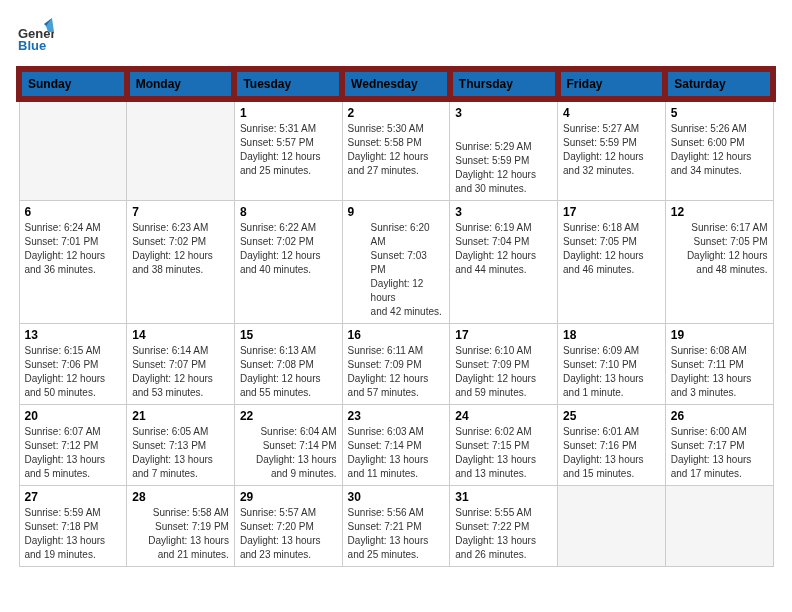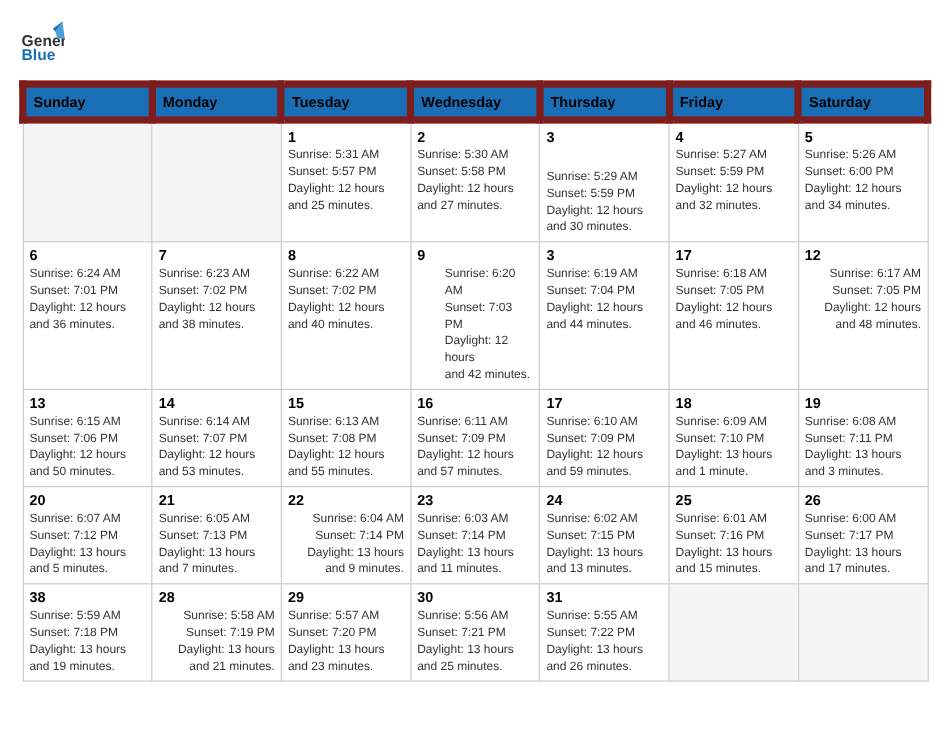--- a/index.html
+++ b/index.html
@@ -291,21 +291,21 @@
         <td>
           <span class="day-num">26</span>
           <div class="day-info" style="white-space: pre-line;">Sunrise: 6:00 AM
 Sunset: 7:17 PM
 Daylight: 13 hours
 and 17 minutes.</div>
         </td>
       </tr>
       <tr>
         <td>
-          <span class="day-num">38</span>
+          <span class="day-num">27</span>
           <div class="day-info" style="white-space: pre-line;">Sunrise: 5:59 AM
 Sunset: 7:18 PM
 Daylight: 13 hours
 and 19 minutes.</div>
         </td>
         <td>
           <span class="day-num">28</span>
           <div class="day-info" style="white-space: pre-line; text-align: right;">Sunrise: 5:58 AM
 Sunset: 7:19 PM
 Daylight: 13 hours

